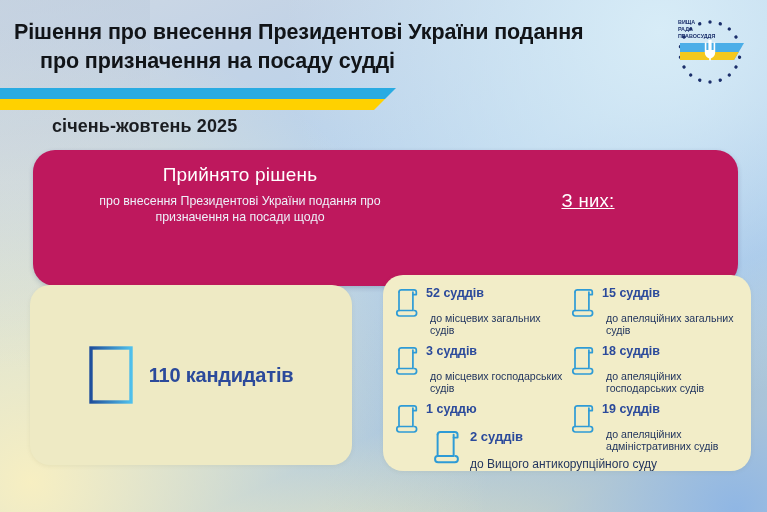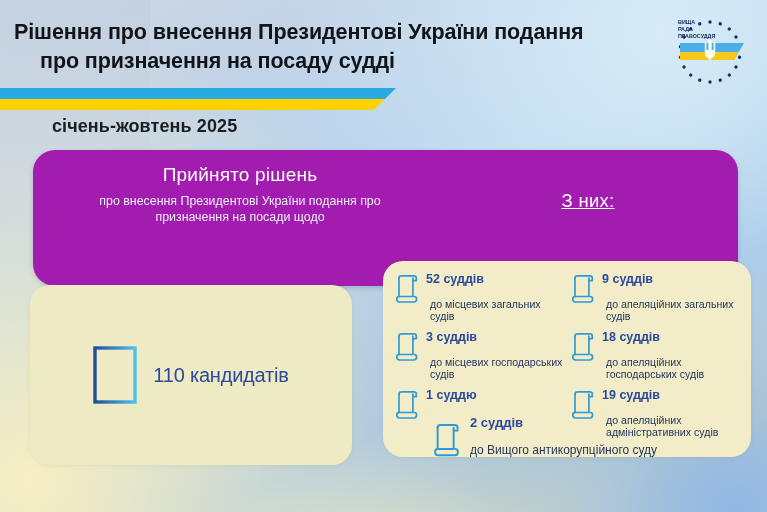--- a/index.html
+++ b/index.html
@@ -59,21 +59,21 @@
     font-size:18px; font-weight:bold; color:#1a1d21; letter-spacing:.1px;
   }
 
   
   .logo { position:absolute; left:664px; top:14px; width:92px; height:74px; }
   .logo svg { display:block; width:92px; height:74px; }
 
   
   .banner {
     position:absolute; left:33px; top:150px; width:705px; height:136px;
-    background:#a21caf; border-radius:22px;
+    background:#be185d; border-radius:22px;
     box-shadow:0 2px 5px rgba(40,55,110,.22);
   }
   .banner-left { position:absolute; left:62px; top:14px; width:290px; text-align:center; }
   .banner-left .bl-title {
     font-size:19px; color:#ffffff; letter-spacing:.2px; margin-bottom:7px;
   }
   .banner-left .bl-sub {
     font-size:12.4px; color:#eef1fa; line-height:1.32;
   }
   .banner-right {
@@ -86,46 +86,46 @@
     position:absolute; left:30px; top:285px; width:322px; height:180px;
     background:#eeeac4; border-radius:20px;
     box-shadow:0 1px 4px rgba(120,115,70,.10);
   }
   .card-left .inner {
     position:absolute; left:0; top:0; width:100%; height:100%;
     display:flex; align-items:center; justify-content:center; gap:16px;
   }
   .doc-icon { width:44px; height:58px; flex:0 0 auto; }
   .card-left .cl-text {
-    font-size:20px; font-weight:normal; color:#2B4A9B;
+    font-size:20px; font-weight:bold; color:#2B4A9B;
     line-height:1.3; text-align:right; letter-spacing:-.2px;
   }
 
   
   .card-right {
-    position:absolute; left:383px; top:261px; width:368px; height:196px;
+    position:absolute; left:383px; top:275px; width:368px; height:196px;
     background:#f2edc8; border-radius:20px;
     box-shadow:0 1px 4px rgba(120,115,70,.10);
   }
   .cols { position:absolute; left:12px; top:11px; width:344px; display:flex; gap:8px; }
   .col { width:168px; display:flex; flex-direction:column; gap:7px; }
   .item { display:flex; gap:5px; align-items:flex-start; }
   .scroll-icon { width:26px; height:30px; flex:0 0 auto; margin-top:2px; }
   .item .txt { flex:1 1 auto; min-width:0; }
   .item .num {
     font-size:12.5px; font-weight:bold; color:#2B4A9B;
     line-height:1.12; white-space:nowrap;
   }
   .item .desc {
     font-size:10.6px; color:#23365f; line-height:1.17; padding-left:4px;margin-top:12px;
   }
 
   
   .bottom-row {
-    position:absolute; left:50px; top:155px; display:flex; gap:7px; align-items:flex-end;
+    position:absolute; left:50px; top:155px; display:flex; gap:7px; align-items:flex-start;
   }
   .bottom-row .scroll-icon { width:30px; height:34px; margin-top:0; }
   .bottom-row .num { font-size:13px; }
   .bottom-row .desc { font-size:12px; padding-left:0; }
 </style>
 </head>
 <body>
 
 <div class="bg-wash-a"></div>
 <div class="bg-wash-b"></div>
@@ -267,21 +267,21 @@
 
       <div class="item">
         <span class="scroll-icon">
           <svg viewBox="0 0 26 30" xmlns="http://www.w3.org/2000/svg" fill="none" stroke="#2E9BD6" stroke-width="1.7" stroke-linejoin="round" stroke-linecap="round">
             <path d="M4,4 q0,-2.2 2.4,-2.2 L19,1.8 q2.3,0 2.3,2.2 l0,2.6 l-3.4,0"></path>
             <path d="M4,4 L4,22.5 l13.9,0 L17.9,4"></path>
             <path d="M4,22.5 q-2.2,0 -2.2,2.6 q0,2.9 2.6,2.9 L19,28 q2.6,0 2.6,-2.9 q0,-2.6 -2.3,-2.6"></path>
           </svg>
         </span>
         <div class="txt">
-          <div class="num">9 суддів</div>
+          <div class="num">15 суддів</div>
           <div class="desc">до апеляційних загальних судів</div>
         </div>
       </div>
 
       <div class="item">
         <span class="scroll-icon">
           <svg viewBox="0 0 26 30" xmlns="http://www.w3.org/2000/svg" fill="none" stroke="#2E9BD6" stroke-width="1.7" stroke-linejoin="round" stroke-linecap="round">
             <path d="M4,4 q0,-2.2 2.4,-2.2 L19,1.8 q2.3,0 2.3,2.2 l0,2.6 l-3.4,0"></path>
             <path d="M4,4 L4,22.5 l13.9,0 L17.9,4"></path>
             <path d="M4,22.5 q-2.2,0 -2.2,2.6 q0,2.9 2.6,2.9 L19,28 q2.6,0 2.6,-2.9 q0,-2.6 -2.3,-2.6"></path>

